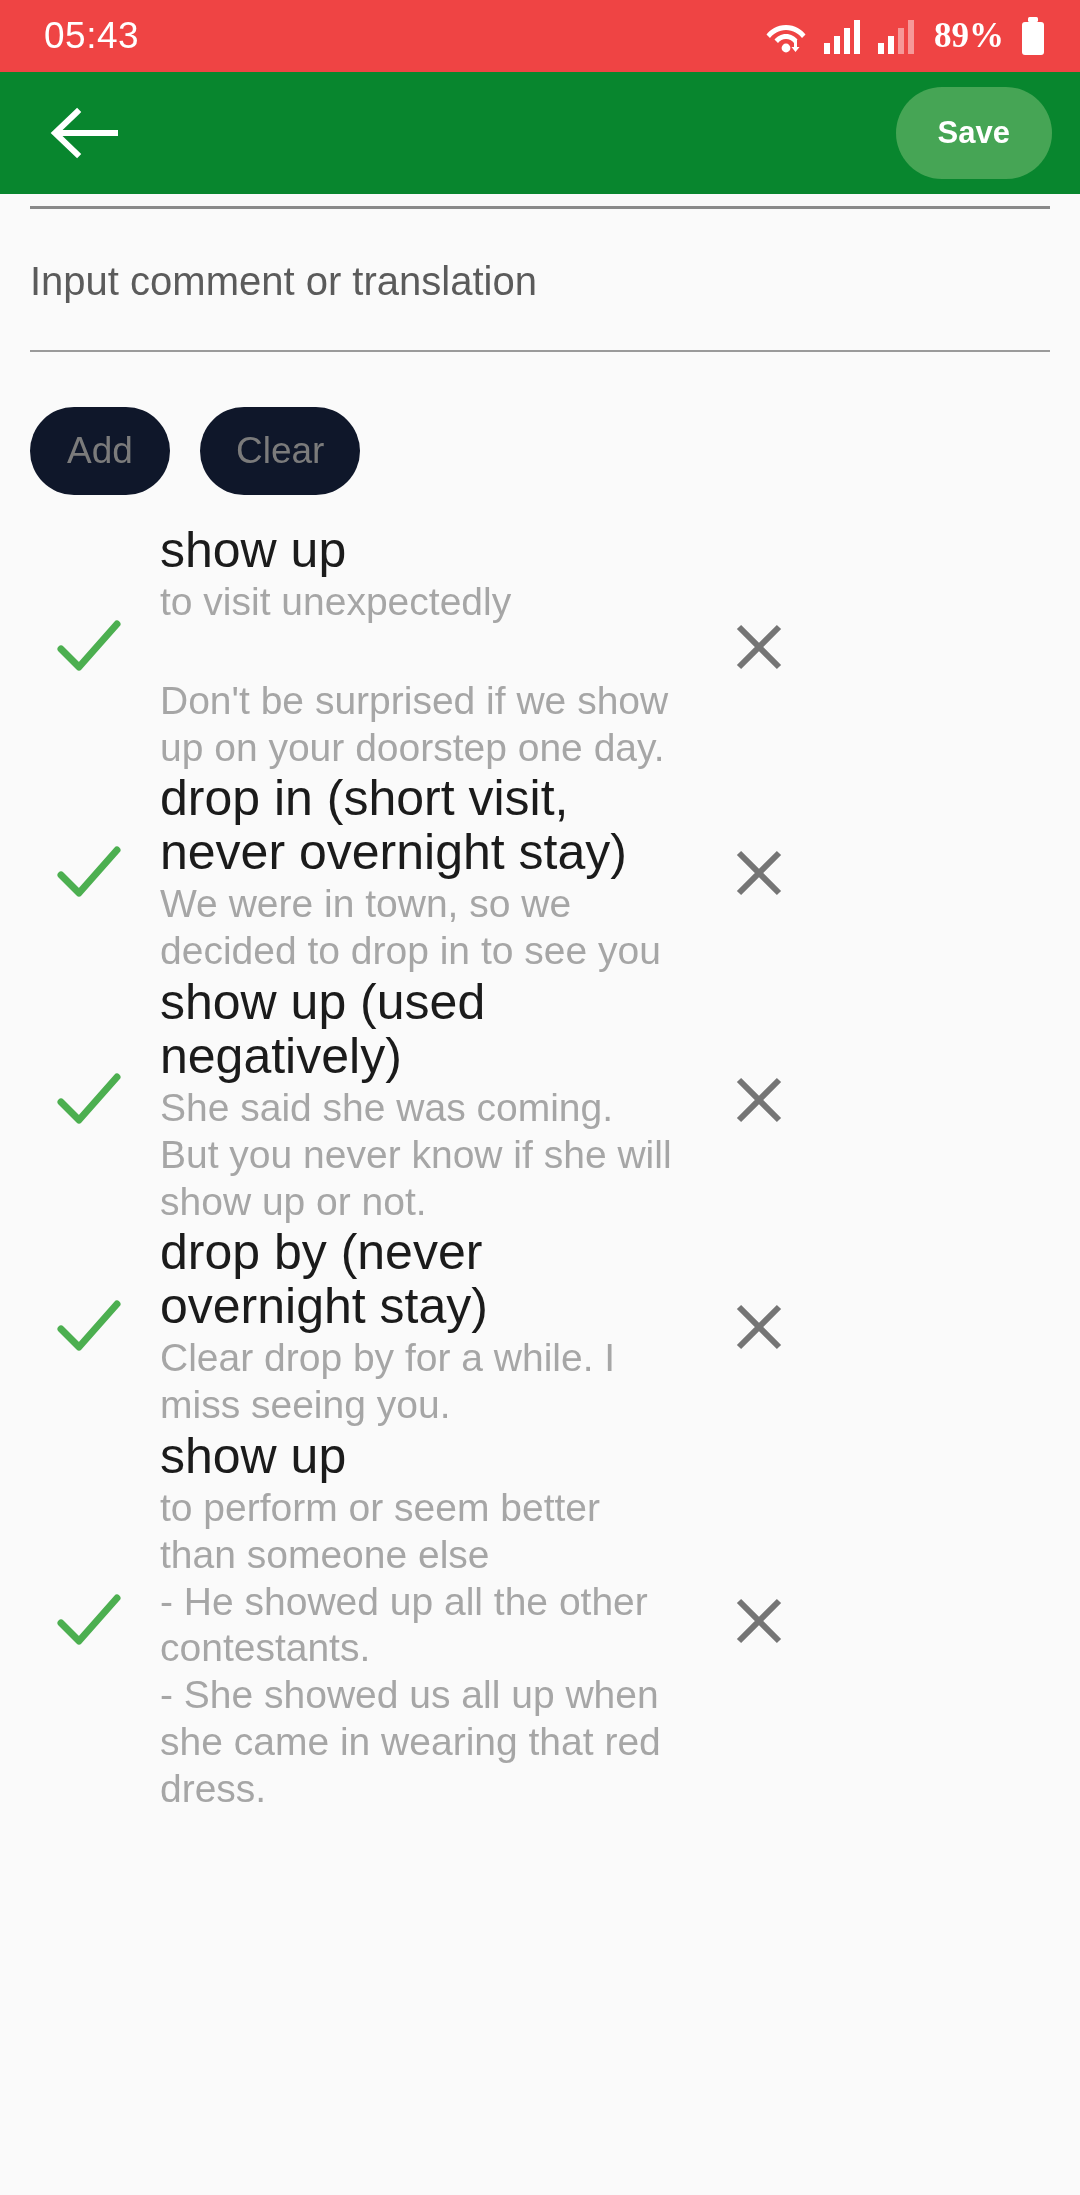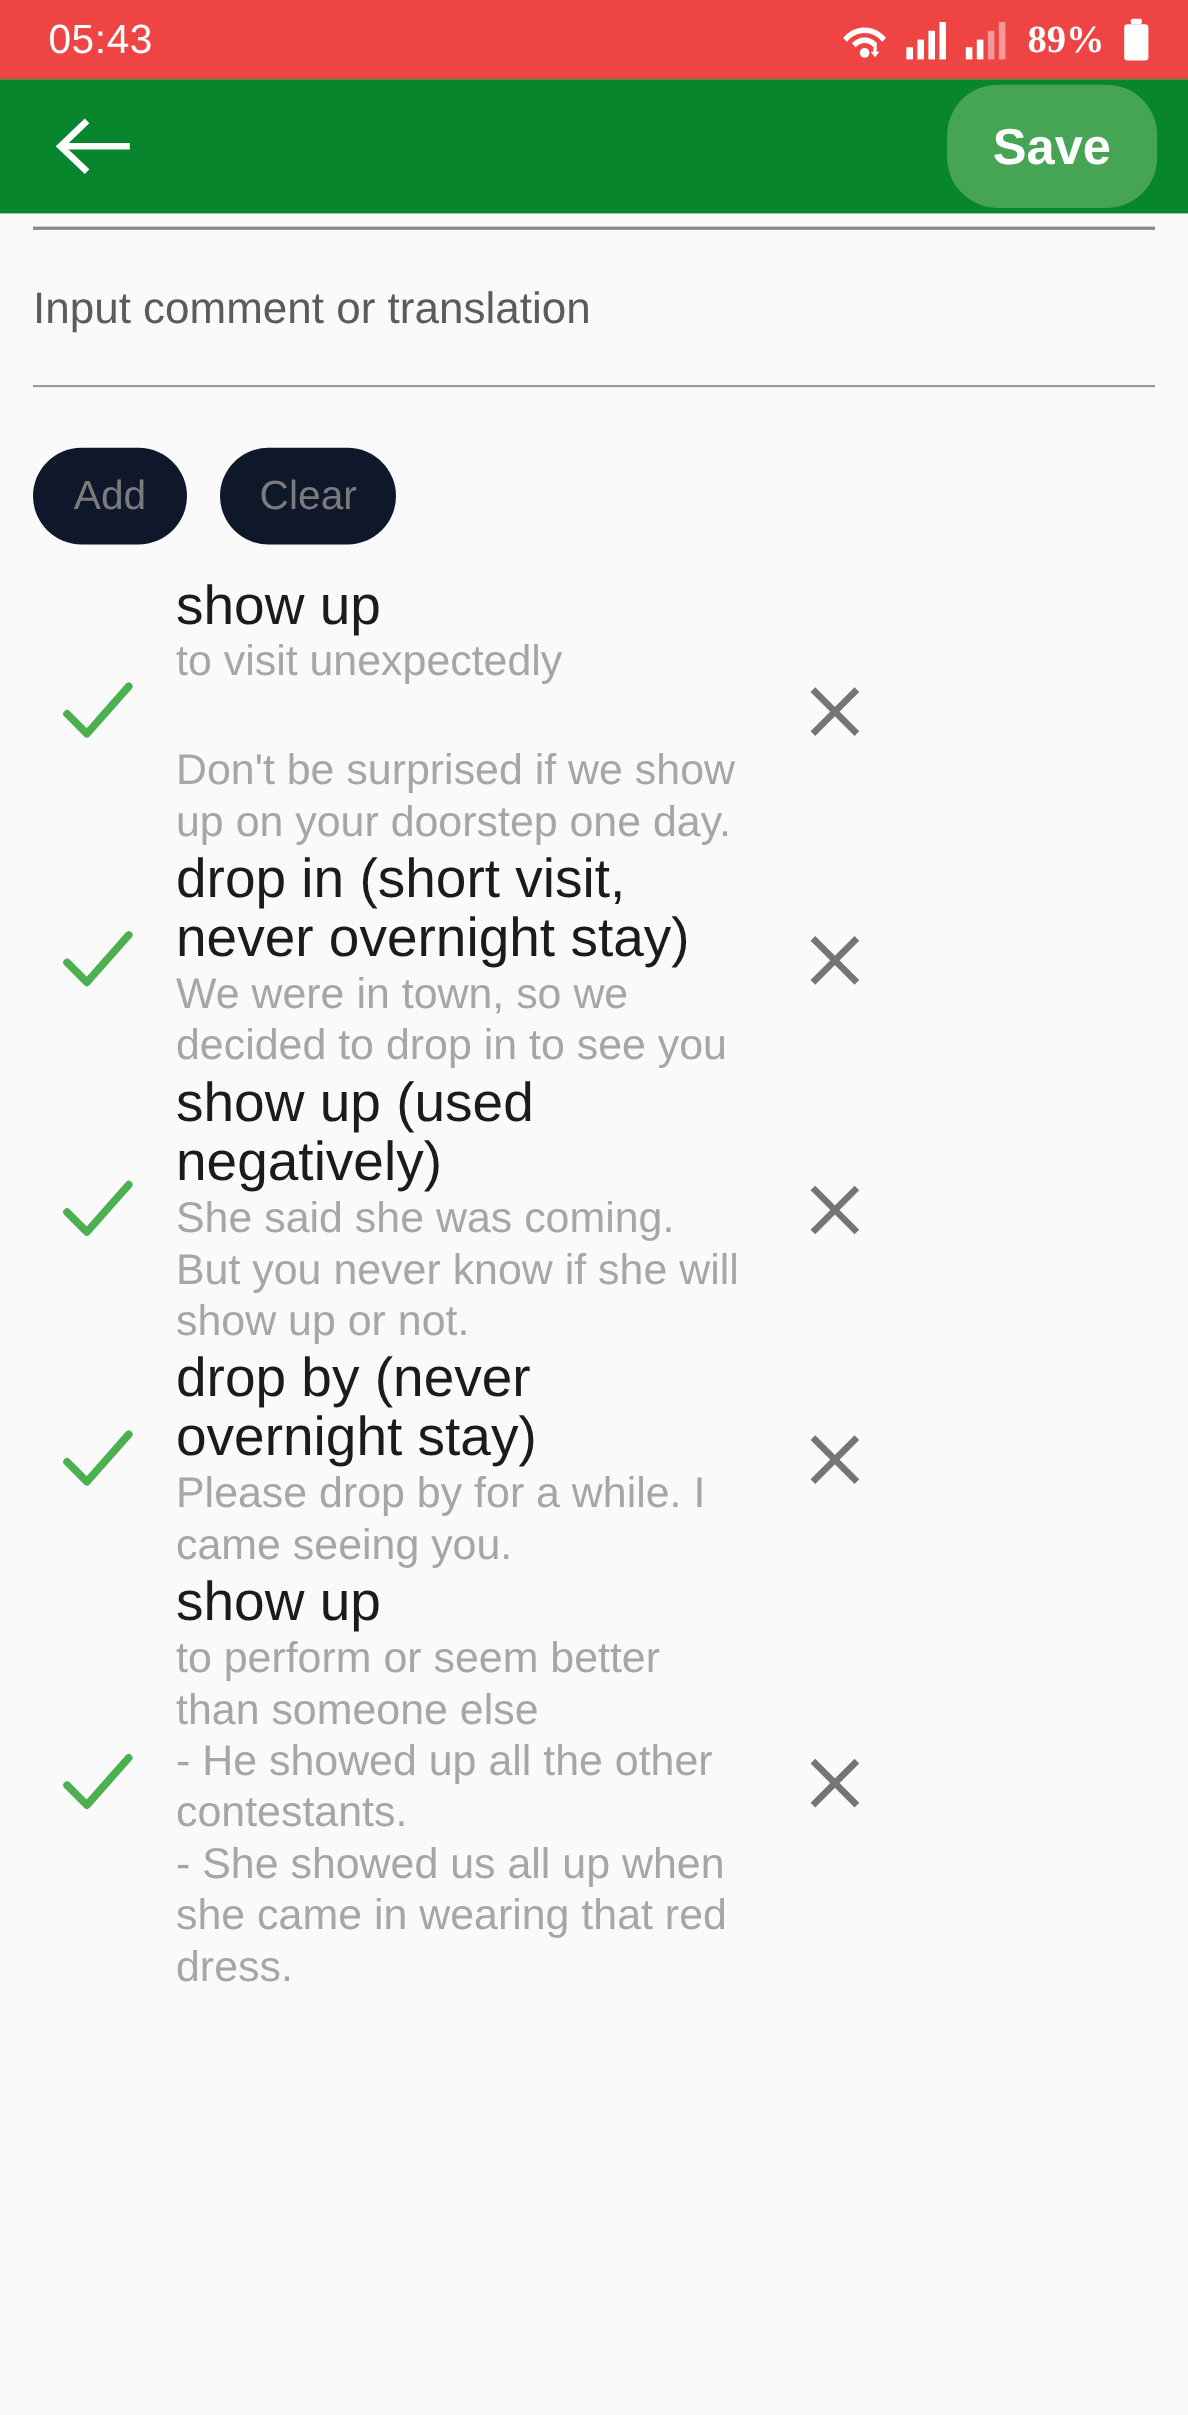--- a/index.html
+++ b/index.html
@@ -51,26 +51,26 @@
     position:relative;
   }
   .back-btn{
     width:88px; height:88px;
     display:flex; align-items:center; justify-content:center;
     cursor:pointer;
   }
   .save-btn{
     background:#46a555;
     color:#ffffff;
-    font-size:46px;
+    font-size:31px;
     font-weight:700;
     border:none;
     border-radius:46px;
     padding:0 42px;
-    height:112px;
+    height:92px;
     display:flex; align-items:center; justify-content:center;
     cursor:pointer;
     font-family:"Liberation Sans", sans-serif;
   }
 
   
   .content{
     background:#fafafa;
     padding:4px 0 0 0;
   }
@@ -282,21 +282,21 @@
         </div>
       </div>
       <div class="list-item">
         <div class="check-col">
           <svg width="66" height="58" viewBox="0 0 66 58">
             <path d="M5 31 L23 49 L61 6" stroke="#4caf50" stroke-width="7" fill="none" stroke-linecap="round" stroke-linejoin="round"></path>
           </svg>
         </div>
         <div class="text-col">
           <div class="item-title">drop by (never overnight stay)</div>
-          <div class="item-sub">Please drop by for a while. I came seeing you.</div>
+          <div class="item-sub">Clear drop by for a while. I miss seeing you.</div>
         </div>
         <div class="del-col">
           <svg width="56" height="56" viewBox="0 0 56 56">
             <path d="M8 8 L48 48 M48 8 L8 48" stroke="#757575" stroke-width="6" stroke-linecap="butt"></path>
           </svg>
         </div>
       </div>
       <div class="list-item">
         <div class="check-col">
           <svg width="66" height="58" viewBox="0 0 66 58">

